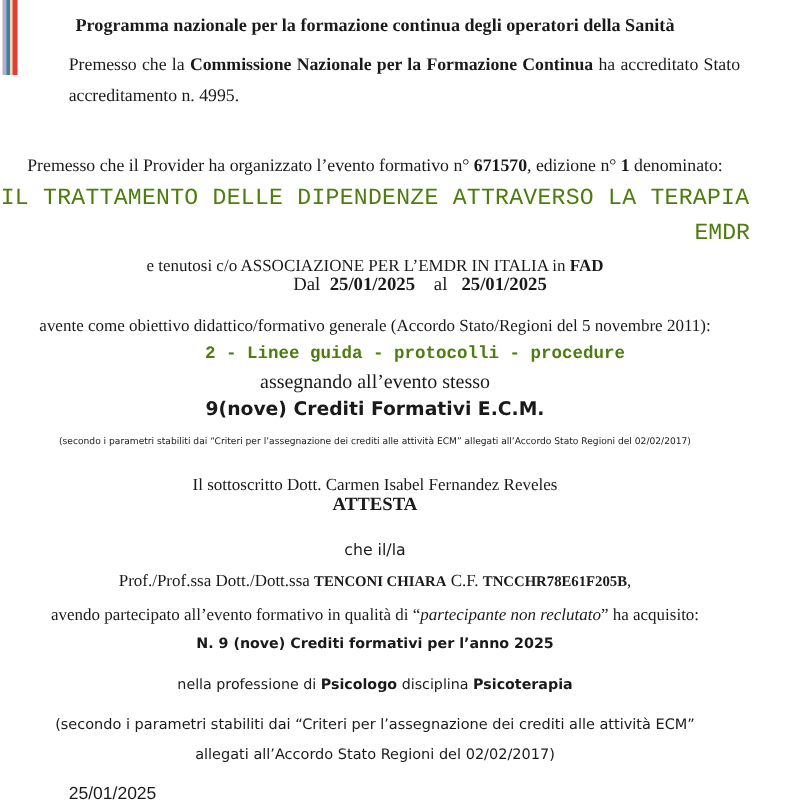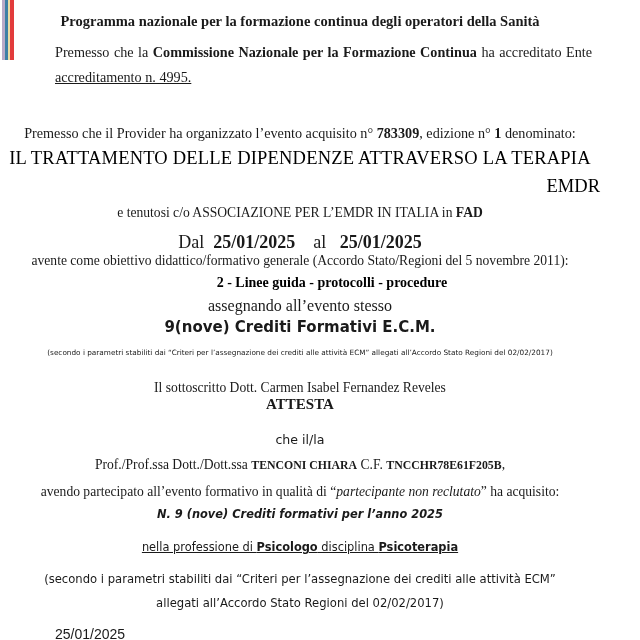--- a/index.html
+++ b/index.html
@@ -26,36 +26,36 @@
     .line {
       position: absolute;
       left: 0;
       width: 600px;
       text-align: center;
       white-space: nowrap;
     }
     .serif { font-family: "Liberation Serif", "DejaVu Serif", serif; }
     .sans { font-family: "DejaVu Sans", "Liberation Sans", sans-serif; }
     .b { font-weight: bold; }
-    .red { color: #000000; }
+    .red { color: #4d7c0f; font-family: Liberation Mono, monospace; }
     .para {
       position: absolute;
       left: 55px;
       width: 537px;
       font-size: 14.2px;
       line-height: 24.5px;
       text-align: justify;
       text-align-last: left;
     }
     .para .jl {
       display: block;
       text-align: justify;
       text-align-last: justify;
     }
-    .para .ll { display: block; text-align: left; text-decoration: underline; }
+    .para .ll { display: block; text-align: left; }
     .date {
       position: absolute;
       left: 55px;
       top: 626px;
       font-family: "Liberation Sans", sans-serif;
       font-size: 14px;
     }
   </style>
 </head>
 <body>
@@ -64,37 +64,37 @@
   <div class="stripe" style="width:3px;background:#b9abc9;"></div>
   <div class="stripe" style="width:3px;background:#3d7fa6;"></div>
   <div class="stripe" style="width:2px;background:#eadca4;"></div>
   <div class="stripe" style="width:4px;background:#e23b3b;"></div>
 </div>
 
 <div class="line serif b" style="top:13px;font-size:14.5px;">Programma nazionale per la formazione continua degli operatori della Sanità</div>
 
 <div class="para" style="top:40px;">
   <span class="jl">
-    <span>Premesso che la </span><span class="b">Commissione Nazionale per la Formazione Continua</span><span> ha accreditato Ente</span>
+    <span>Premesso che la </span><span class="b">Commissione Nazionale per la Formazione Continua</span><span> ha accreditato Stato</span>
   </span>
   <span class="ll">accreditamento n. 4995.</span>
 </div>
 
 <div class="line serif" style="top:125px;font-size:14.2px;">
-  <span>Premesso che il Provider ha organizzato l’evento acquisito n° </span><span class="b">783309</span><span>, edizione n° </span><span class="b">1</span><span> denominato:</span>
+  <span>Premesso che il Provider ha organizzato l’evento formativo n° </span><span class="b">671570</span><span>, edizione n° </span><span class="b">1</span><span> denominato:</span>
 </div>
 
 <div class="line serif red" style="top:148px;font-size:18.5px;letter-spacing:0.2px;">IL TRATTAMENTO DELLE DIPENDENZE ATTRAVERSO LA TERAPIA</div>
 <div class="line serif red" style="top:176px;font-size:18.5px;text-align:right;">EMDR</div>
 
 <div class="line serif" style="top:205px;font-size:13.6px;">
   <span>e tenutosi c/o ASSOCIAZIONE PER L’EMDR IN ITALIA in </span><span class="b">FAD</span>
 </div>
 
-<div class="line serif" style="top:232px;font-size:18px;">
+<div class="line serif" style="top:220px;font-size:15px;margin-left:36px;">
   <span>Dal </span>&nbsp;<span class="b">25/01/2025</span>&nbsp;&nbsp;&nbsp;&nbsp;<span>al</span>&nbsp;&nbsp;&nbsp;<span class="b">25/01/2025</span>
 </div>
 
 <div class="line serif" style="top:253px;font-size:13.6px;">avente come obiettivo didattico/formativo generale (Accordo Stato/Regioni del 5 novembre 2011):</div>
 <div class="line serif b red" style="top:275px;font-size:14px;padding-left:32px;">2 - Linee guida - protocolli - procedure</div>
 <div class="line serif" style="top:297px;font-size:16px;">assegnando all’evento stesso</div>
 
 <div class="line sans b" style="top:318px;font-size:15px;">9(nove)  Crediti Formativi E.C.M.</div>
 <div class="line sans" style="top:348px;font-size:7.3px;">(secondo i parametri stabiliti dai “Criteri per l’assegnazione dei crediti alle attività ECM” allegati all’Accordo Stato Regioni del 02/02/2017)</div>
 
@@ -103,22 +103,22 @@
 <div class="line sans" style="top:432px;font-size:12.6px;">che il/la</div>
 
 <div class="line serif" style="top:457px;font-size:13.6px;">
   <span>Prof./Prof.ssa Dott./Dott.ssa </span><span class="b" style="font-size:11.8px;">TENCONI CHIARA</span><span> C.F. </span><span class="b" style="font-size:11.8px;">TNCCHR78E61F205B</span><span>,</span>
 </div>
 
 <div class="line serif" style="top:484px;font-size:13.6px;">
   <span>avendo partecipato all’evento formativo in qualità di “</span><i>partecipante non reclutato</i><span>” ha acquisito:</span>
 </div>
 
-<div class="line sans b" style="top:507px;font-size:11.4px;font-style:italic;">N.  9 (nove)  Crediti formativi per l’anno 2025</div>
+<div class="line sans b" style="top:507px;font-size:11.4px;">N.  9 (nove)  Crediti formativi per l’anno 2025</div>
 
-<div class="line sans" style="top:540px;font-size:11.4px;text-decoration:underline;">
+<div class="line sans" style="top:540px;font-size:11.4px;">
   <span>nella professione di </span><span class="b">Psicologo</span><span> disciplina </span><span class="b">Psicoterapia</span>
 </div>
 
 <div class="line sans" style="top:572px;font-size:11.6px;">(secondo i parametri stabiliti dai “Criteri per l’assegnazione dei crediti alle attività ECM”</div>
 <div class="line sans" style="top:596px;font-size:11.6px;">allegati all’Accordo Stato Regioni del 02/02/2017)</div>
 
 <div class="date">25/01/2025</div>
 
 </body></html>

